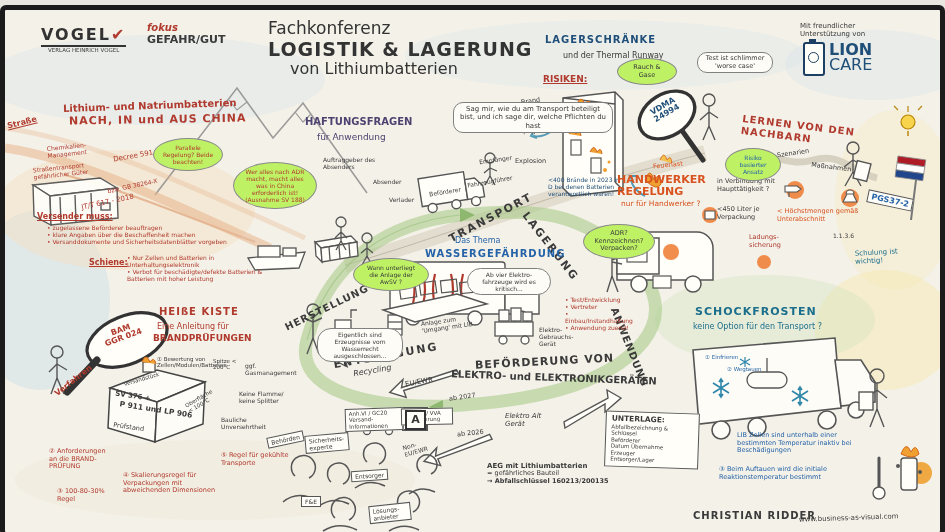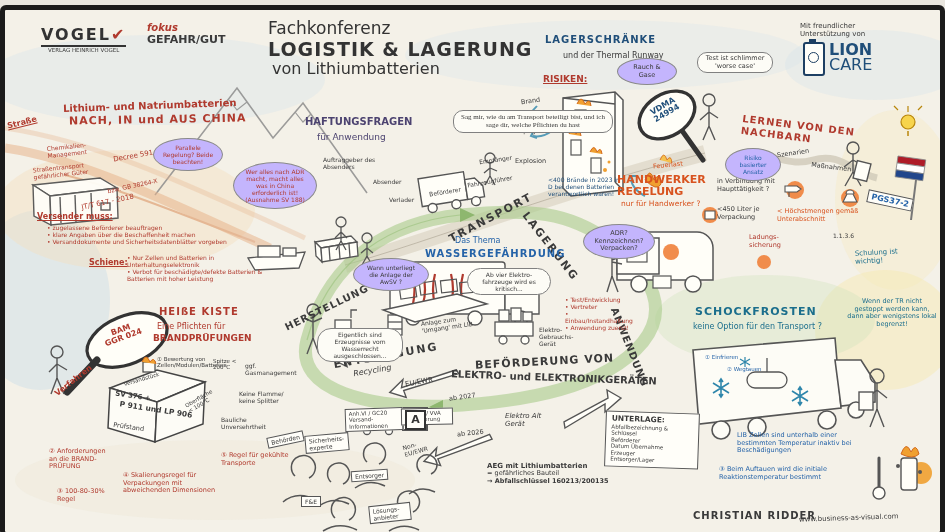--- a/index.html
+++ b/index.html
@@ -12,21 +12,21 @@
   .it{font-style:italic;}
   .ctr{text-align:center;}
   .u{text-decoration:underline;}
   .c-red{color:#b03a2e;} .c-or{color:#d8531f;} .c-blue{color:#1f4e79;}
   .c-bblue{color:#2563a8;} .c-teal{color:#1b6e8c;} .c-ink{color:#3a3a3a;} .c-dk{color:#4c4370;}
   .f5{font-size:5.5px;} .f6{font-size:6px;} .f65{font-size:6.5px;} .f7{font-size:7px;}
   .f75{font-size:7.5px;} .f8{font-size:8px;} .f9{font-size:9px;} .f10{font-size:10px;}
   .f11{font-size:11px;} .f12{font-size:10px;} .f13{font-size:17px;} .f16{font-size:16px;} .f19{font-size:19px;}
   .ls1{letter-spacing:1px;} .ls2{letter-spacing:2px;}
   .bubble{border:1.2px solid #808080;background:#fdfcf6;border-radius:10px;padding:2px 5px;text-align:center;}
-  .cloud{border:1.2px solid #8a8a8a;background:#c4b5fd;border-radius:50%;padding:5px 8px;text-align:center;}
+  .cloud{border:1.2px solid #8a8a8a;background:#bef264;border-radius:50%;padding:5px 8px;text-align:center;}
   .sign{border:1.2px solid #555;background:#fffef9;padding:1px 3px;}
   .li::before{content:"• ";}
   .abox{border:2px solid #333;background:#fffef9;width:17px;height:16px;text-align:center;
         font-weight:bold;font-size:11px;line-height:16px;}
 </style>
 </head>
 <body>
 
 <div class="board">
 
@@ -314,21 +314,21 @@
     </div>
     <div class="f5 c-ink">VERLAG HEINRICH VOGEL</div>
   </div>
   <div class="n" style="left:142px;top:12px;">
     <div class="f12 bold c-red it">fokus</div>
     <div class="f11 bold c-ink">GEFAHR/GUT</div>
   </div>
   <div class="n" style="left:263px;top:8px;width:270px;">
     <div class="f13">Fachkonferenz</div>
     <div class="f19 bold ls1">LOGISTIK &amp; LAGERUNG</div>
-    <div class="f16" style="margin-left:4px;">von Lithiumbatterien</div>
+    <div class="f16" style="margin-left:22px;">von Lithiumbatterien</div>
   </div>
   <div class="n f7 c-ink" style="left:795px;top:12px;width:100px;">Mit freundlicher Unterstützung von</div>
   <div class="n" style="left:798px;top:32px;">
     <div style="display:flex;align-items:flex-start;">
       <div style="width:18px;height:30px;border:2.5px solid #1d3f63;border-radius:3px;position:relative;background:#fffef9;">
         <div style="position:absolute;left:4px;top:-5px;width:7px;height:3px;background:#1d3f63;"></div>
         <div style="position:absolute;left:3px;top:8px;width:9px;height:9px;border:1.5px solid #1d3f63;border-radius:50%;"></div>
       </div>
       <div style="margin-left:4px;">
         <div class="f16 bold c-blue" style="line-height:0.95;">LION</div>
@@ -369,21 +369,21 @@
   </div>
   <div class="n f8 bold c-red u" style="left:84px;top:248px;">Schiene:</div>
   <div class="n f6 c-red" style="left:122px;top:244px;width:150px;">
     <div class="li">Nur Zellen und Batterien in Unterhaltungselektronik</div>
     <div class="li">Verbot für beschädigte/defekte Batterien &amp; Batterien mit hoher Leistung</div>
   </div>
   <div class="n cloud f6 c-red" style="left:228px;top:152px;width:66px;">Wer alles nach ADR macht, macht alles was in China erforderlich ist! (Ausnahme SV 188)</div>
 
   <div class="n f12 bold c-dk" style="left:300px;top:106px;">HAFTUNGSFRAGEN</div>
   <div class="n f9 c-dk" style="left:312px;top:122px;">für Anwendung</div>
-  <div class="n bubble f7 c-ink" style="left:448px;top:100px;width:148px;font-family:Liberation Serif, serif;">Sag mir, wie du am Transport beteiligt bist, und ich sage dir, welche Pflichten du hast</div>
+  <div class="n bubble f7 c-ink" style="left:448px;top:92px;width:148px;">Sag mir, wie du am Transport beteiligt bist, und ich sage dir, welche Pflichten du hast</div>
   <div class="n f6 c-ink" style="left:318px;top:146px;width:58px;">Auftraggeber des Absenders</div>
   <div class="n f6 c-ink" style="left:368px;top:168px;">Absender</div>
   <div class="n f6 c-ink" style="left:384px;top:186px;">Verlader</div>
   <div class="n f6 c-ink" style="left:424px;top:178px;transform:rotate(-9deg);">Beförderer</div>
   <div class="n f6 c-ink" style="left:462px;top:168px;width:42px;transform:rotate(-10deg);">Fahrzeugführer</div>
   <div class="n f6 c-ink" style="left:474px;top:146px;transform:rotate(-8deg);">Empfänger</div>
 
   <div class="n f11 bold ls2 c-ink" style="left:440px;top:202px;transform:rotate(-28deg);">TRANSPORT</div>
   <div class="n f11 bold ls2 c-ink" style="left:524px;top:200px;transform:rotate(52deg);transform-origin:left top;">LAGERUNG</div>
   <div class="n f10 bold ls1 c-ink" style="left:614px;top:296px;transform:rotate(68deg);transform-origin:left top;">ANWENDUNG</div>
@@ -415,21 +415,21 @@
   </div>
 
   <div class="n f10 bold c-red ls1" style="left:736px;top:112px;width:150px;transform:rotate(7deg);">LERNEN VON DEN NACHBARN</div>
   <div class="n cloud f6 c-bblue" style="left:720px;top:138px;width:38px;">Risiko basierter Ansatz</div>
   <div class="n f65 c-ink" style="left:772px;top:140px;transform:rotate(-8deg);">Szenarien</div>
   <div class="n f65 c-ink" style="left:806px;top:154px;transform:rotate(7deg);">Maßnahmen</div>
   <div class="n sign f8 bold c-bblue" style="left:862px;top:184px;transform:rotate(12deg);">PGS37-2</div>
   <div class="n f7 c-teal" style="left:850px;top:238px;width:66px;transform:rotate(-3deg);">Schulung ist wichtig!</div>
 
   <div class="n f12 bold c-red ls1" style="left:154px;top:296px;">HEIßE KISTE</div>
-  <div class="n f8 c-red" style="left:152px;top:312px;">Eine Pflichten für</div>
+  <div class="n f8 c-red" style="left:152px;top:312px;">Eine Anleitung für</div>
   <div class="n f9 bold c-red" style="left:148px;top:323px;">BRANDPRÜFUNGEN</div>
   <div class="n f8 bold c-red ctr" style="left:98px;top:316px;transform:rotate(-20deg);line-height:1.05;">
     <div>BAM</div>
     <div>GGR 024</div>
   </div>
   <div class="n f8 bold c-red" style="left:46px;top:366px;transform:rotate(-38deg);">Verfahren</div>
   <div class="n f5 c-ink" style="left:118px;top:366px;transform:rotate(-16deg);">Versandstück</div>
   <div class="n f7 bold c-ink" style="left:110px;top:382px;transform:rotate(8deg);">SV 376 +</div>
   <div class="n f75 bold c-ink" style="left:114px;top:396px;transform:rotate(9deg);">P 911 und LP 906</div>
   <div class="n f65 c-ink" style="left:108px;top:414px;transform:rotate(8deg);">Prüfstand</div>
@@ -465,21 +465,20 @@
     <div class="f5 c-ink">Beförderer</div>
     <div class="f5 c-ink">Datum Übernahme</div>
     <div class="f5 c-ink">Erzeuger</div>
     <div class="f5 c-ink">Entsorger/Lager</div>
   </div>
 
   <div class="n f11 bold c-teal ls1" style="left:690px;top:296px;">SCHOCKFROSTEN</div>
   <div class="n f8 c-teal" style="left:688px;top:312px;">keine Option für den Transport ?</div>
   <div class="n f5 c-bblue" style="left:700px;top:344px;">① Einfrieren</div>
   <div class="n f5 c-bblue" style="left:722px;top:356px;">② Wegtauen</div>
-  <div class="n f65 c-teal ctr" style="left:842px;top:288px;width:90px;">Wenn der TR nicht gestoppt werden kann, dann aber wenigstens lokal begrenzt!</div>
   <div class="n f65 c-bblue" style="left:714px;top:456px;width:150px;">③ Beim Auftauen wird die initiale Reaktionstemperatur bestimmt</div>
   <div class="n f65 c-bblue" style="left:732px;top:422px;width:140px;">LIB Zellen sind unterhalb einer bestimmten Temperatur inaktiv bei Beschädigungen</div>
 
   <div class="n sign f6 c-ink" style="left:262px;top:424px;transform:rotate(-12deg);">Behörden</div>
   <div class="n sign f6 c-ink" style="left:300px;top:424px;width:36px;transform:rotate(-5deg);">Sicherheits- experte</div>
   <div class="n sign f6 c-ink" style="left:346px;top:460px;transform:rotate(-4deg);">Entsorger</div>
   <div class="n sign f6 c-ink" style="left:296px;top:486px;">F&amp;E</div>
   <div class="n sign f6 c-ink" style="left:364px;top:494px;width:34px;transform:rotate(-6deg);">Lösungs- anbieter</div>
 
   <div class="n f10 bold ls1 c-ink" style="left:688px;top:500px;">CHRISTIAN RIDDER</div>

